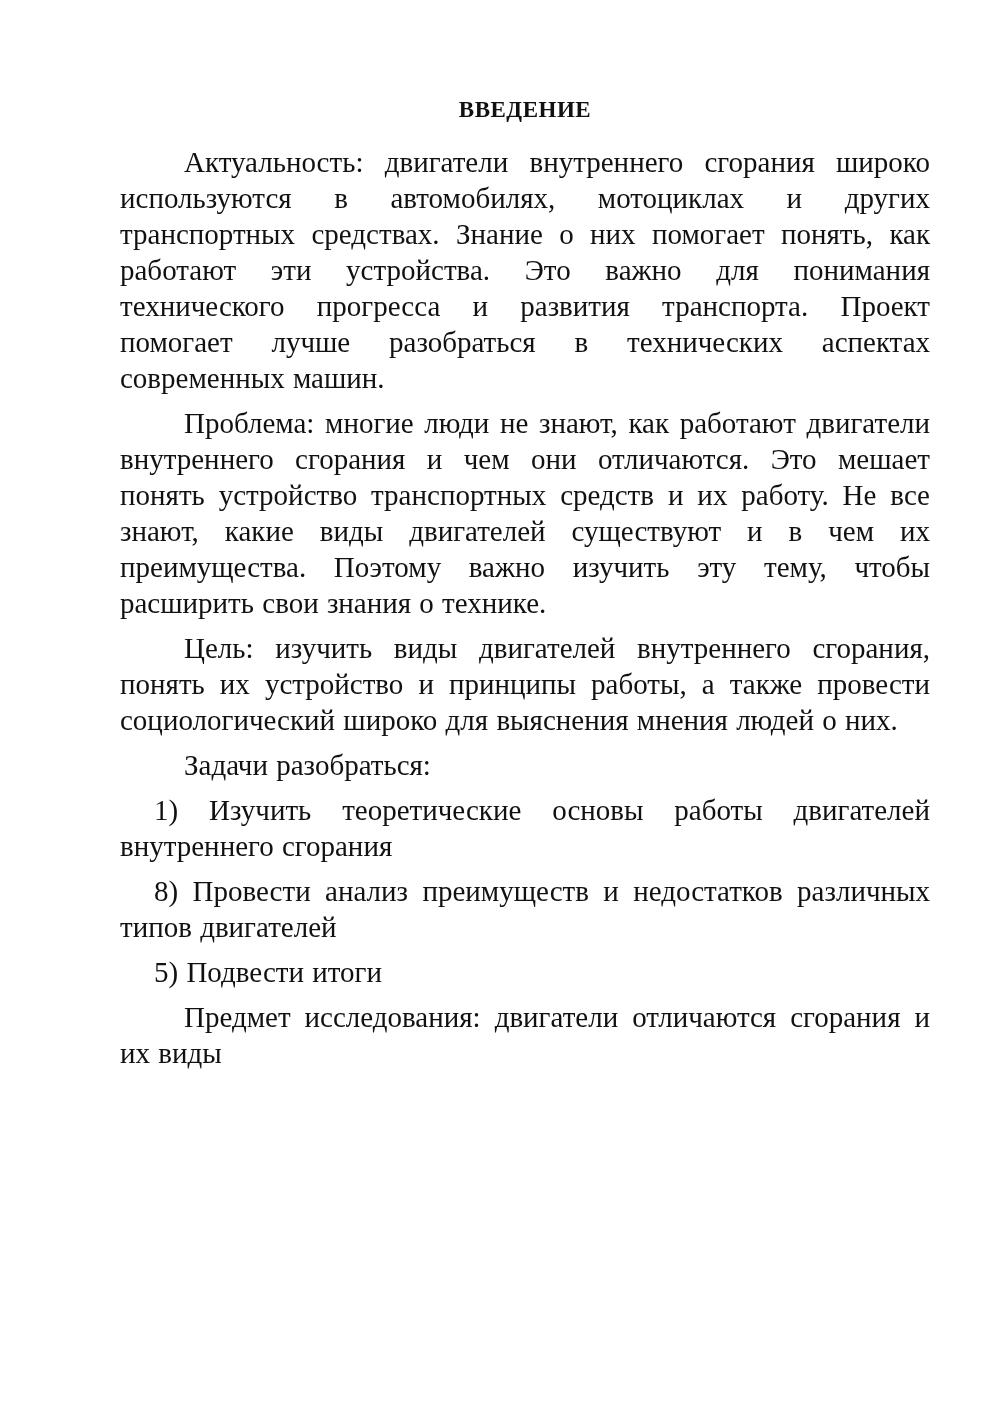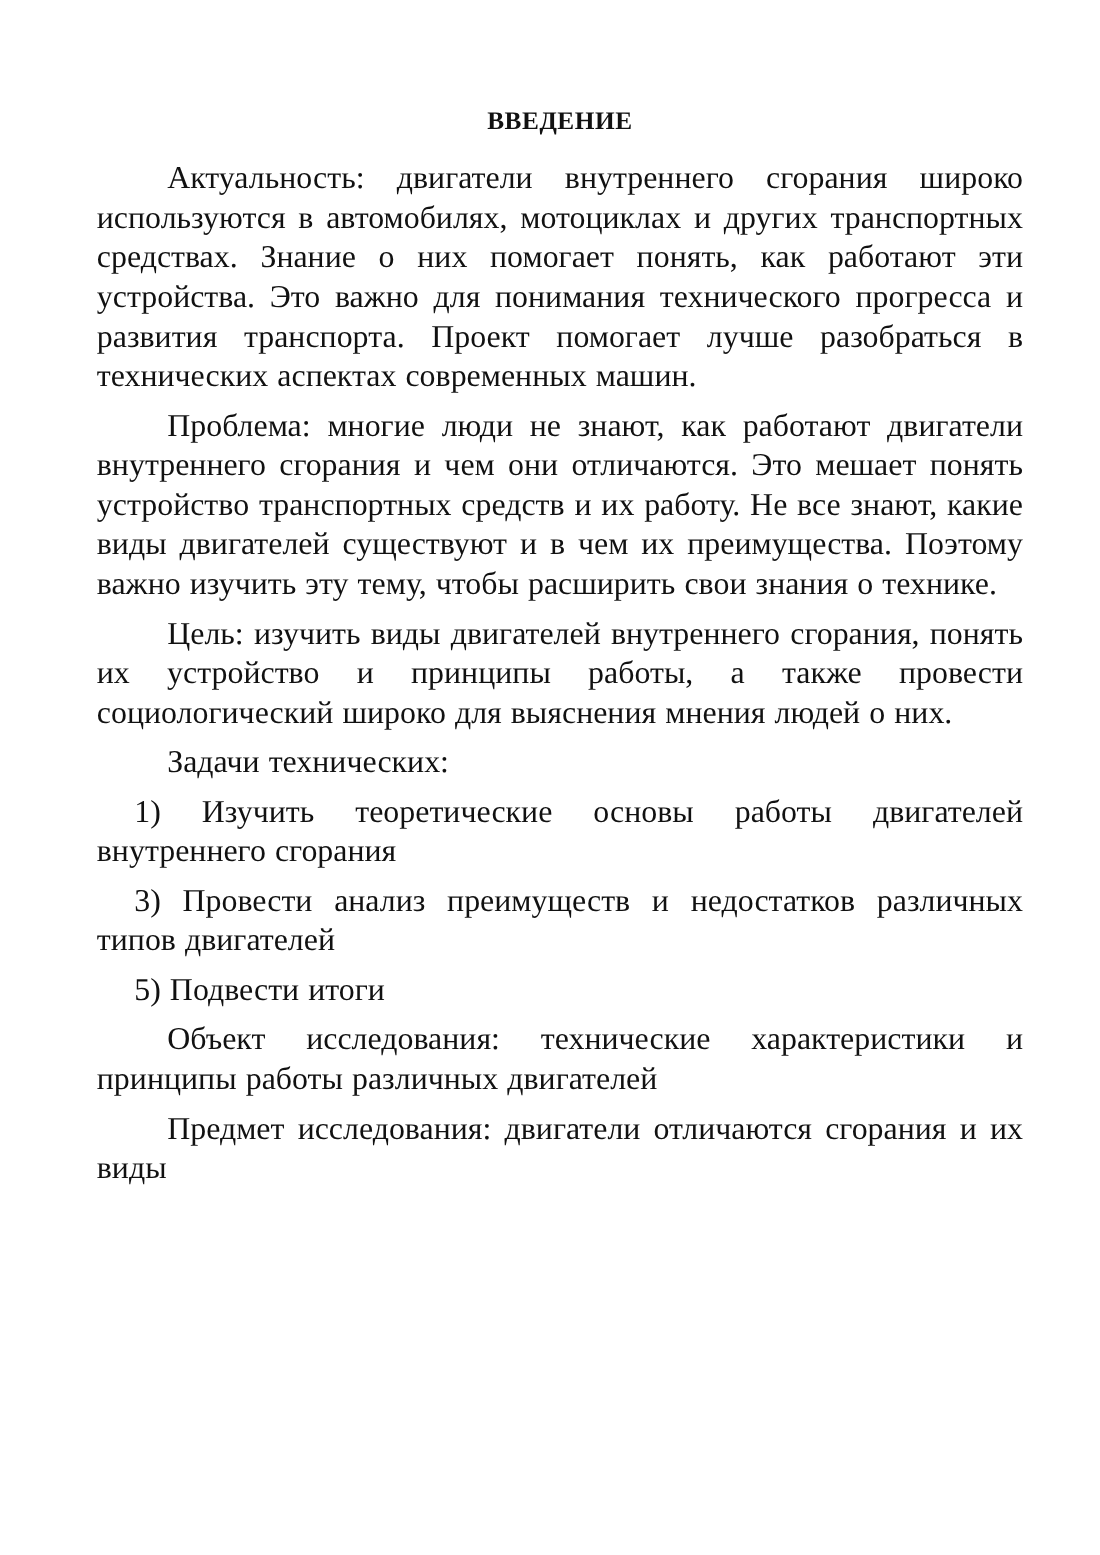--- a/index.html
+++ b/index.html
@@ -8,21 +8,21 @@
     background: #ffffff;
   }
   .page {
     position: relative;
     width: 1000px;
     height: 1176px;
     background: #ffffff;
     font-family: "Liberation Serif", "DejaVu Serif", serif;
     color: #111111;
     box-sizing: border-box;
-    padding: 91px 70px 0 88px;
+    padding: 91px 70px 0 120px;
     overflow: hidden;
   }
   .doc-title {
     font-size: 23px;
     font-weight: bold;
     text-align: center;
     margin: 0 0 16px 0;
     line-height: 37px;
     letter-spacing: 0.5px;
   }
@@ -55,31 +55,30 @@
 <div class="page">
 
   <h1 class="doc-title">ВВЕДЕНИЕ</h1>
 
   <p class="para">Актуальность: двигатели внутреннего сгорания широко используются в автомобилях, мотоциклах и других транспортных средствах. Знание о них помогает понять, как работают эти устройства. Это важно для понимания технического прогресса и развития транспорта. Проект помогает лучше разобраться в технических аспектах современных машин.</p>
 
   <p class="para">Проблема: многие люди не знают, как работают двигатели внутреннего сгорания и чем они отличаются. Это мешает понять устройство транспортных средств и их работу. Не все знают, какие виды двигателей существуют и в чем их преимущества. Поэтому важно изучить эту тему, чтобы расширить свои знания о технике.</p>
 
   <p class="para">Цель: изучить виды двигателей внутреннего сгорания, понять их устройство и принципы работы, а также провести социологический широко для выяснения мнения людей о них.</p>
 
-  <p class="para">Задачи технических:</p>
+  <p class="para">Задачи разобраться:</p>
 
   <p class="para list">1) Изучить теоретические основы работы двигателей внутреннего сгорания</p>
 
 
-  <p class="para list">3) Провести анализ преимуществ и недостатков различных типов двигателей</p>
+  <p class="para list">8) Провести анализ преимуществ и недостатков различных типов двигателей</p>
 
 
   <p class="para list">5) Подвести итоги</p>
 
-  <p class="para">Объект исследования: технические характеристики и принципы работы различных двигателей</p>
 
   <p class="para">Предмет исследования: двигатели отличаются сгорания и их виды</p>
 
 
 
   <div class="page-number">3</div>
 
 </div>
 
 </body></html>

